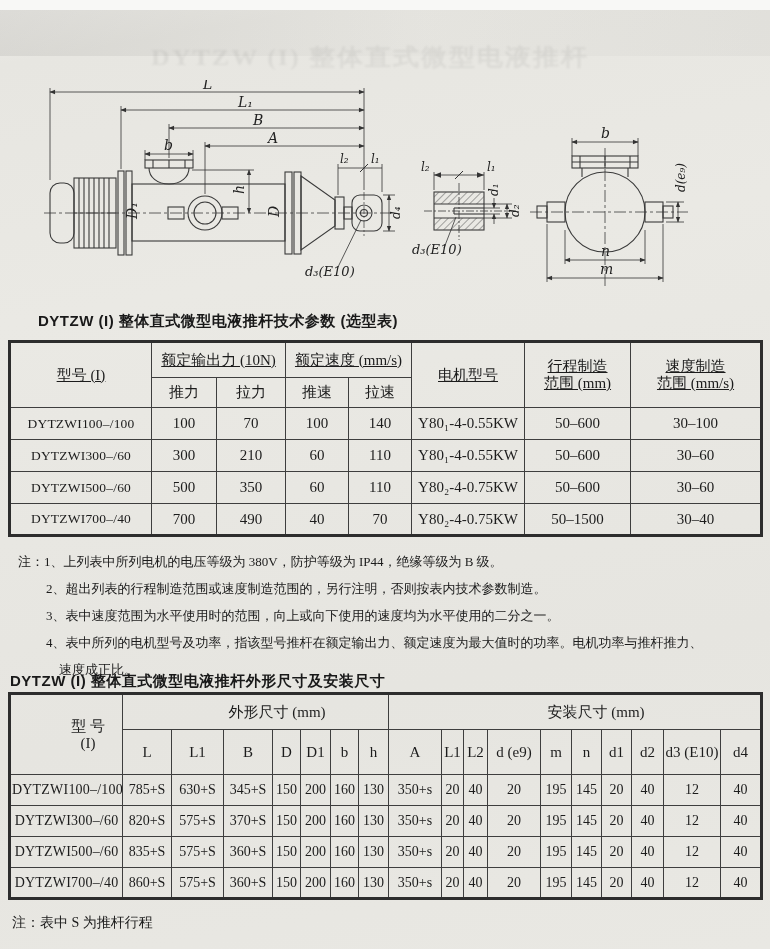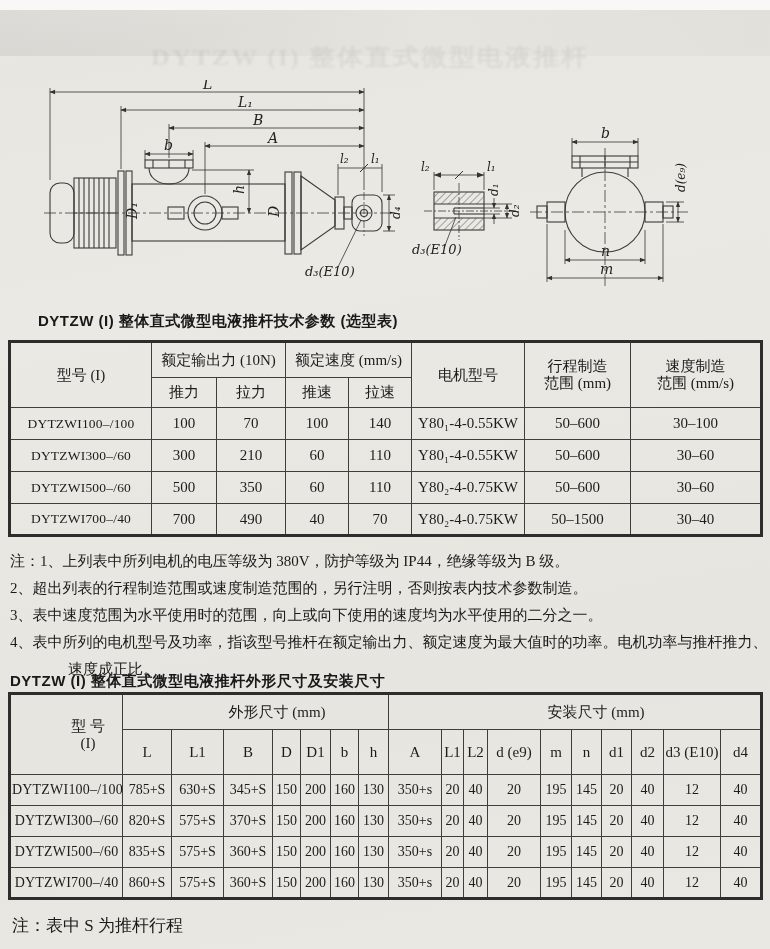--- a/index.html
+++ b/index.html
@@ -23,31 +23,31 @@
     position: absolute; left: 10px; font-family: "Liberation Sans", sans-serif;
     font-weight: bold; font-size: 15px; color: #191919; letter-spacing: 0.5px;
   }
   .cap1 { top: 312px; margin-left: 28px; } .cap2 { top: 672px; }
   table { position: absolute; left: 8px; border-collapse: collapse; table-layout: fixed;
     width: 752px; border: 3px solid #2d2d2d; background: transparent; }
   .t1 { top: 340px; } .t2 { top: 692px; }
   th, td { border: 1px solid #3e3e3e; text-align: center; vertical-align: middle;
     font-weight: normal; font-family: "Liberation Serif", "DejaVu Serif", serif;
     font-size: 15px; color: #1c1c1c; padding: 0 1px; overflow: hidden; }
-  .t1 .hrow1 th { height: 36px; } .t1 .hrow2 th { height: 30px; }
+  .t1 .hrow1 th { height: 36px; text-decoration: underline; } .t1 .hrow2 th { height: 30px; }
   .t1 td { height: 32px; }
   .t2 .hrow1 th { height: 36px; padding-left: 44px; } .t2 .hrow2 th { height: 45px; }
   .t2 td { height: 31px; font-size: 14px; }
   .model-col { font-size: 13.5px; letter-spacing: 0.2px; white-space: nowrap; }
   .two-line div { line-height: 17px; }
-  .notes { position: absolute; left: 10px; top: 548px; width: 750px;
-    font-size: 15px; line-height: 27px; color: #1b1b1b; }
+  .notes { position: absolute; left: 18px; top: 548px; width: 750px;
+    font-size: 13px; line-height: 27px; color: #1b1b1b; }
   .note-line { white-space: nowrap; }
-  .ind1 { } .ind2 { margin-left: 58px; }
-  .footnote { position: absolute; left: 12px; top: 914px; font-size: 17px; color: #1b1b1b; }
+  .ind1 { margin-left: 28px; } .ind2 { margin-left: 41px; }
+  .footnote { position: absolute; left: 12px; top: 914px; font-size: 14px; color: #1b1b1b; }
   .ghost { position: absolute; top: 40px; left: 0; width: 740px; text-align: center;
     font-size: 26px; font-weight: bold; letter-spacing: 2px; color: #6a6a68;
     opacity: 0.10; filter: blur(1px); transform: scaleY(.9); }
 </style>
 </head>
 <body>
 
 <div class="page">
   <div class="top-strip"></div>
   <div class="scan-band"></div>

